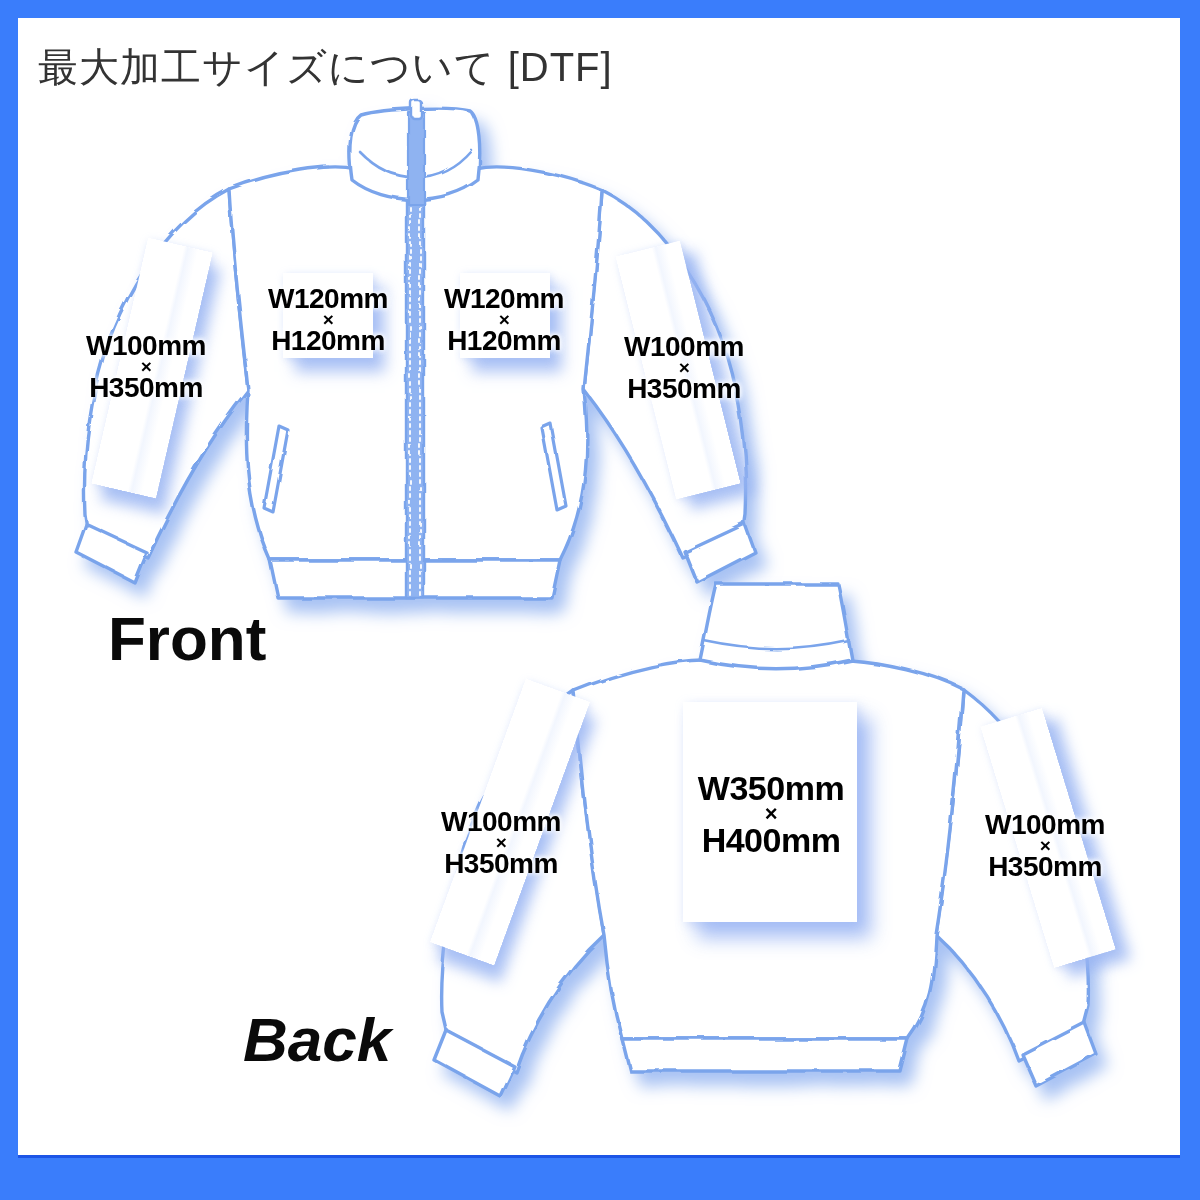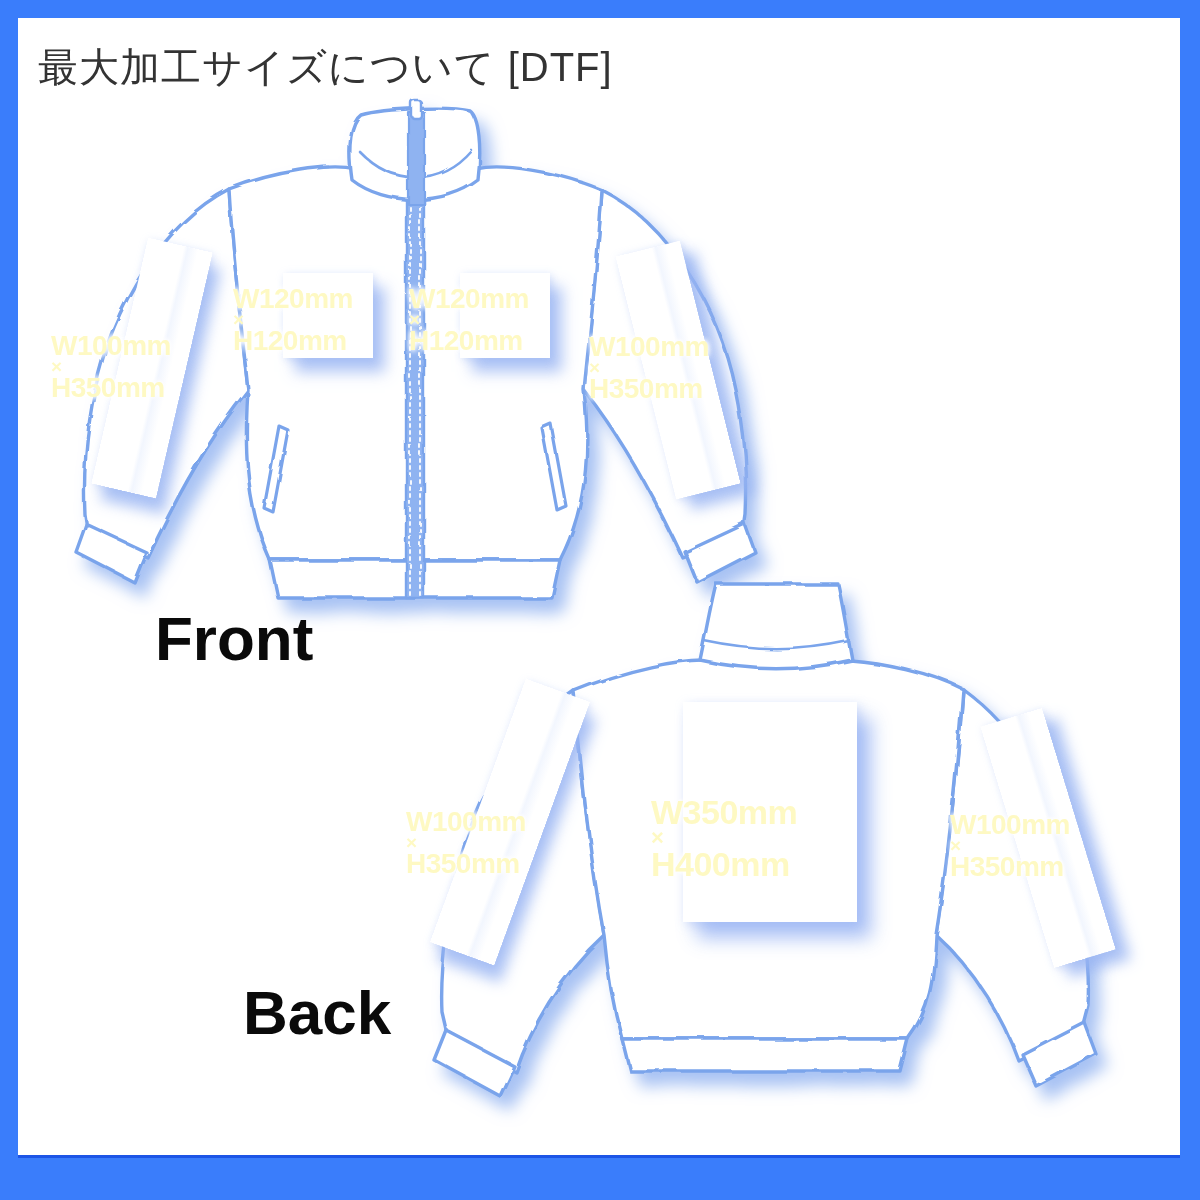--- a/index.html
+++ b/index.html
@@ -22,22 +22,22 @@
     position:absolute;background:#ffffff;z-index:2;
     box-shadow:12px 14px 14px rgba(154,181,243,0.80), 2px 2px 8px rgba(154,181,243,0.40);
   }
   .strip{
     background:linear-gradient(to right,#ffffff 0 56%,#f2f6fe 62%,#ffffff 78%);
   }
   .patch.big{
     box-shadow:14px 16px 18px rgba(154,181,243,0.85), 3px 3px 10px rgba(154,181,243,0.40);
   }
   .size-label{
-    position:absolute;width:190px;z-index:3;
-    font-size:28px;font-weight:bold;color:#fef9c3;line-height:22px;letter-spacing:-0.5px;
+    position:absolute;width:190px;text-align:center;z-index:3;
+    font-size:28px;font-weight:bold;color:#000000;line-height:22px;letter-spacing:-0.5px;
     text-shadow:0 0 5px #fff,0 0 5px #fff,0 0 8px #fff;
   }
   .size-label .sep{display:block;font-size:19px;line-height:20px;}
   .size-label.big{
     width:240px;font-size:34px;line-height:28px;
   }
   .size-label.big .sep{font-size:22px;line-height:24px;}
   .section-label{
     position:absolute;font-size:62px;font-weight:bold;color:#0a0a0a;
     line-height:66px;z-index:4;letter-spacing:0px;
@@ -151,27 +151,27 @@
     <span class="sep">×</span>
     <span>H350mm</span>
   </div>
 
   <div class="size-label" style="left:406px;top:811px;">
     <span>W100mm</span>
     <span class="sep">×</span>
     <span>H350mm</span>
   </div>
 
-  <div class="size-label big" style="left:651px;top:774px;margin-top:24px;">
+  <div class="size-label big" style="left:651px;top:774px;">
     <span>W350mm</span>
     <span class="sep">×</span>
     <span>H400mm</span>
   </div>
 
   <div class="size-label" style="left:950px;top:814px;">
     <span>W100mm</span>
     <span class="sep">×</span>
     <span>H350mm</span>
   </div>
 
-  <div class="section-label" style="left:108px;top:606px;margin-left:47px;">Front</div>
-  <div class="section-label" style="left:243px;top:980px;">Back</div>
+  <div class="section-label" style="left:108px;top:606px;">Front</div>
+  <div class="section-label" style="left:243px;top:1007px;font-style:italic;">Back</div>
 </div>
 
 </body></html>

